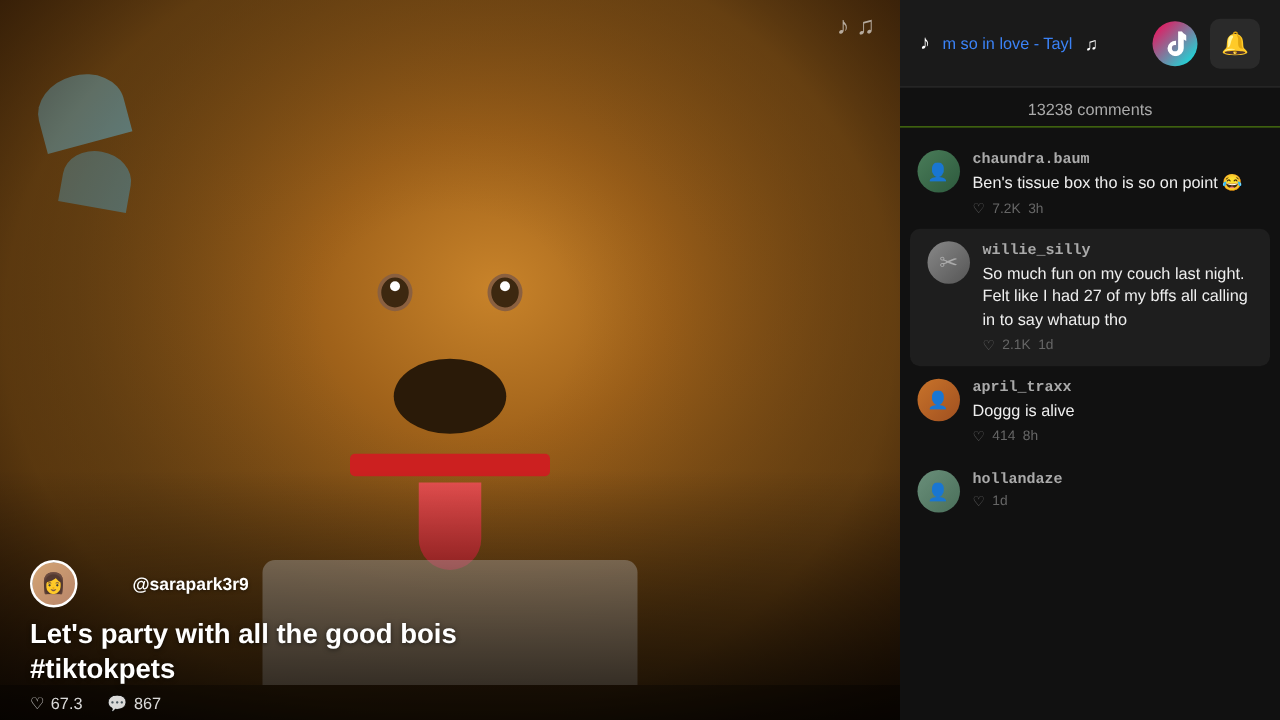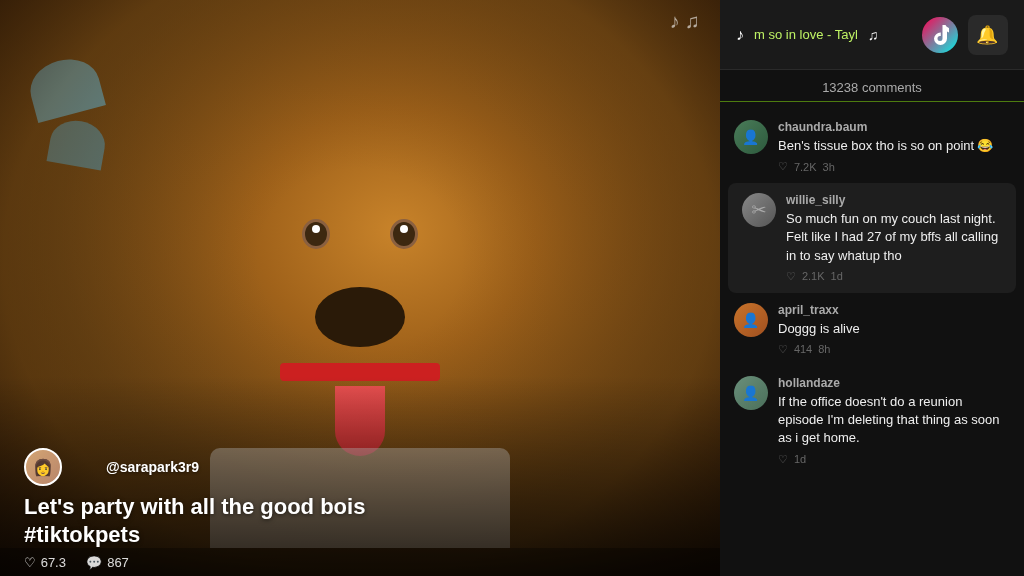--- a/index.html
+++ b/index.html
@@ -162,21 +162,21 @@
     }
 
     .now-playing {
       display: flex;
       align-items: center;
       gap: 10px;
       flex: 1;
     }
 
     .song-title {
-      color: #bef264;
+      color: #3b82f6;
       font-size: 13px;
       font-weight: 500;
       white-space: nowrap;
       overflow: hidden;
       max-width: 140px;
     }
 
     .music-note-icon {
       color: white;
       font-size: 16px;
@@ -250,20 +250,21 @@
 
     .comment-body {
       flex: 1;
     }
 
     .comment-username {
       color: #aaa;
       font-size: 12px;
       font-weight: 600;
       margin-bottom: 3px;
+      font-family: Liberation Mono, monospace;
     }
 
     .comment-text {
       color: #eee;
       font-size: 13px;
       line-height: 1.4;
     }
 
     .comment-meta {
       display: flex;
@@ -463,21 +464,20 @@
           <span>414</span>
           <span>8h</span>
         </div>
       </div>
     </div>
 
     <div class="comment-item">
       <div class="comment-avatar avatar-4">👤</div>
       <div class="comment-body">
         <div class="comment-username">hollandaze</div>
-        <div class="comment-text">If the office doesn't do a reunion episode I'm deleting that thing as soon as i get home.</div>
         <div class="comment-meta">
           <span class="like-icon">♡</span>
           <span>1d</span>
         </div>
       </div>
     </div>
 
   </div>
 </div>
 

